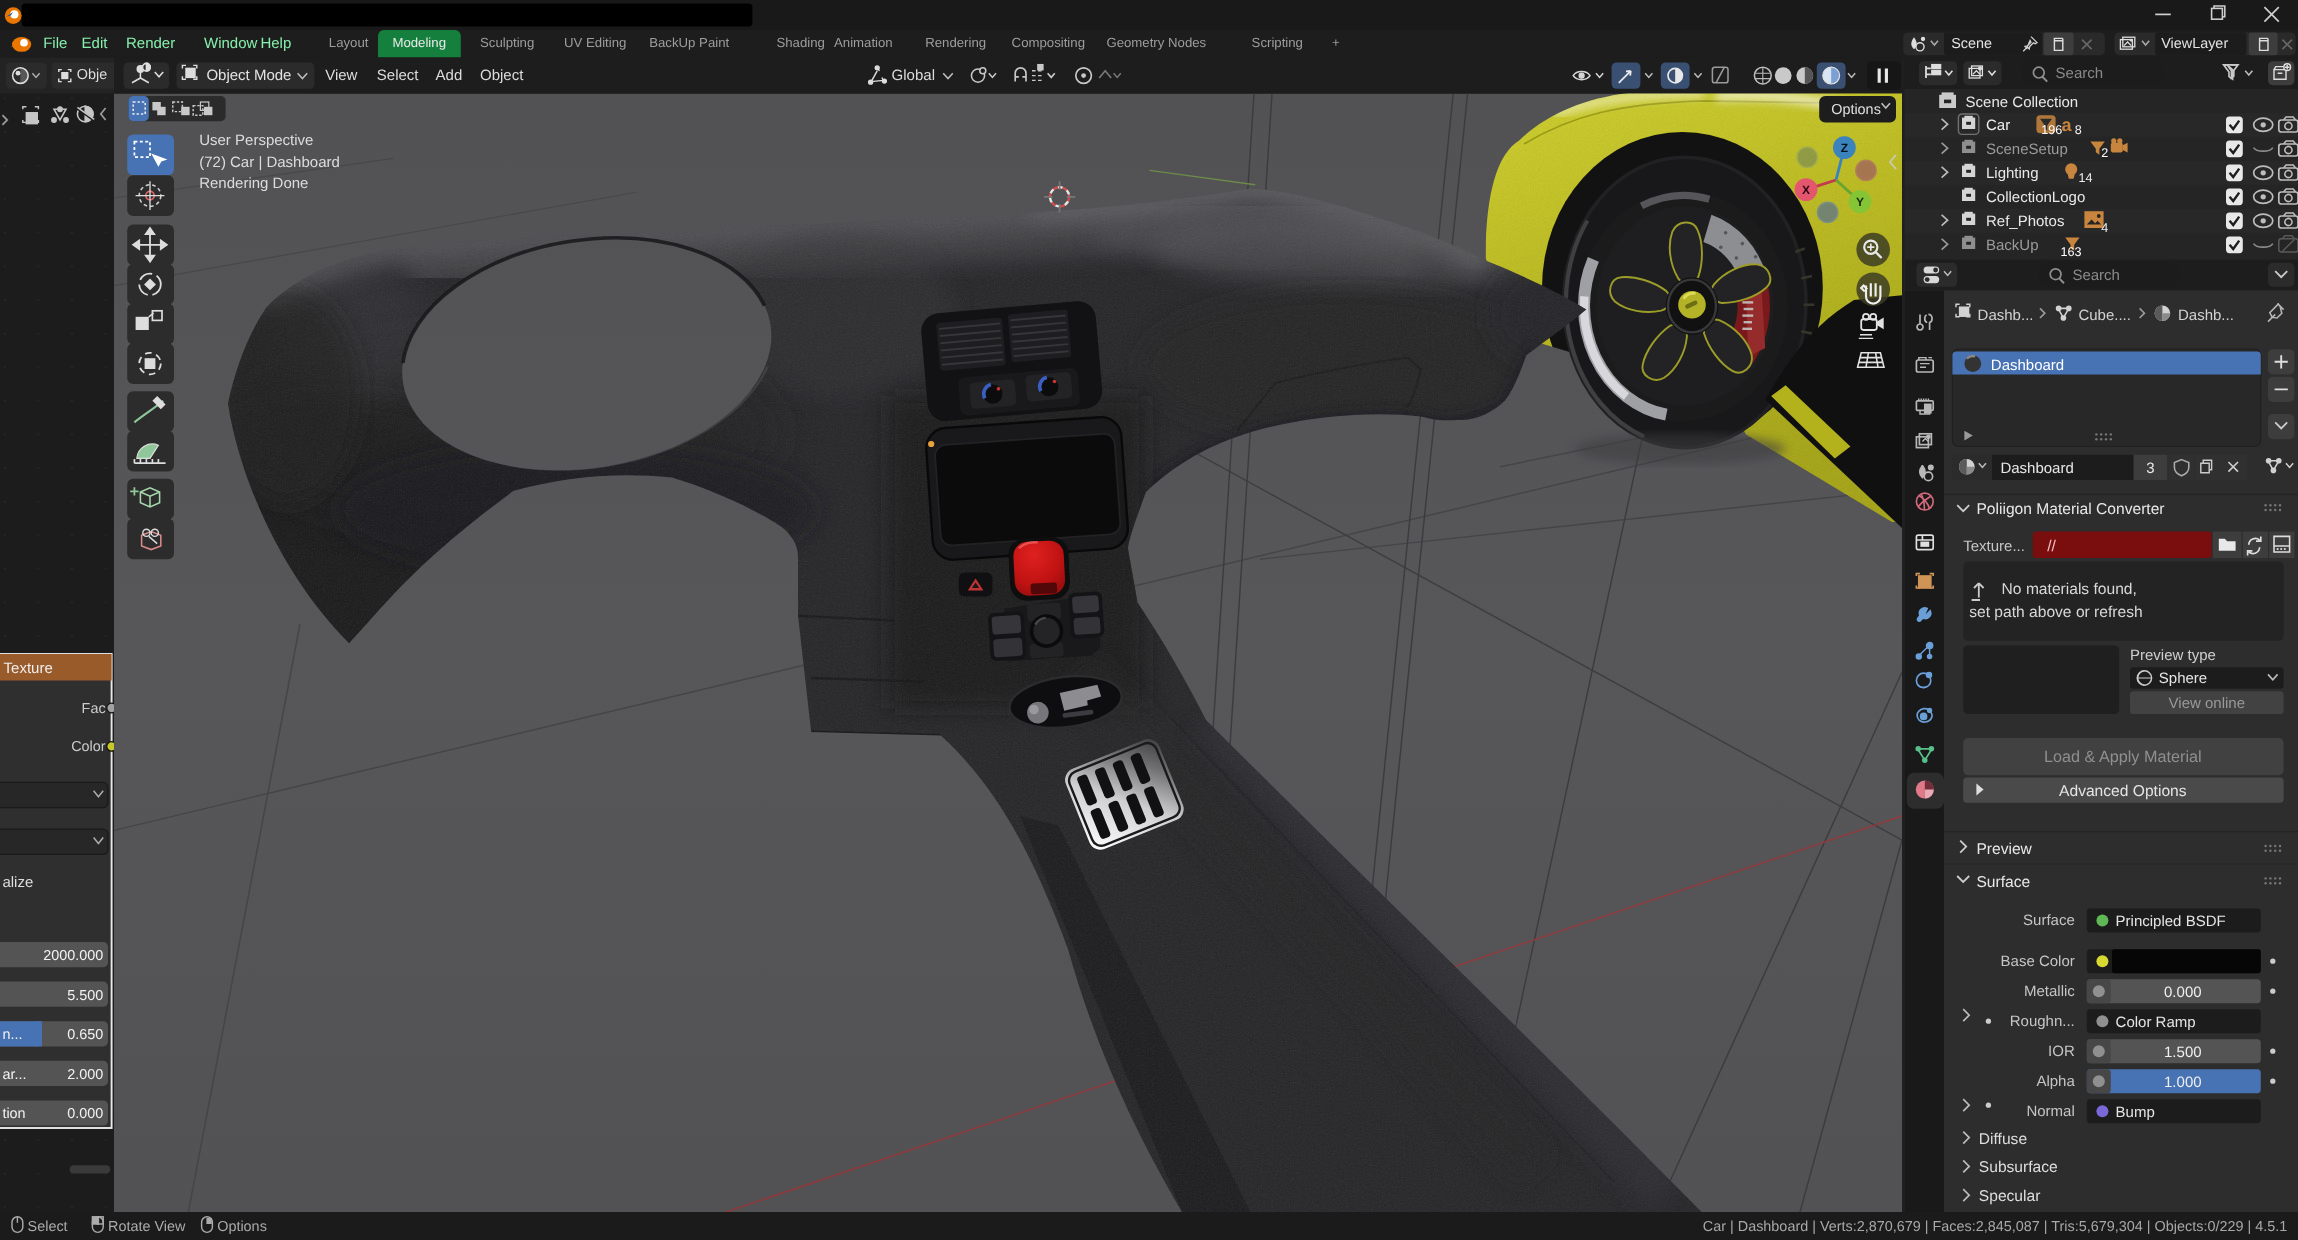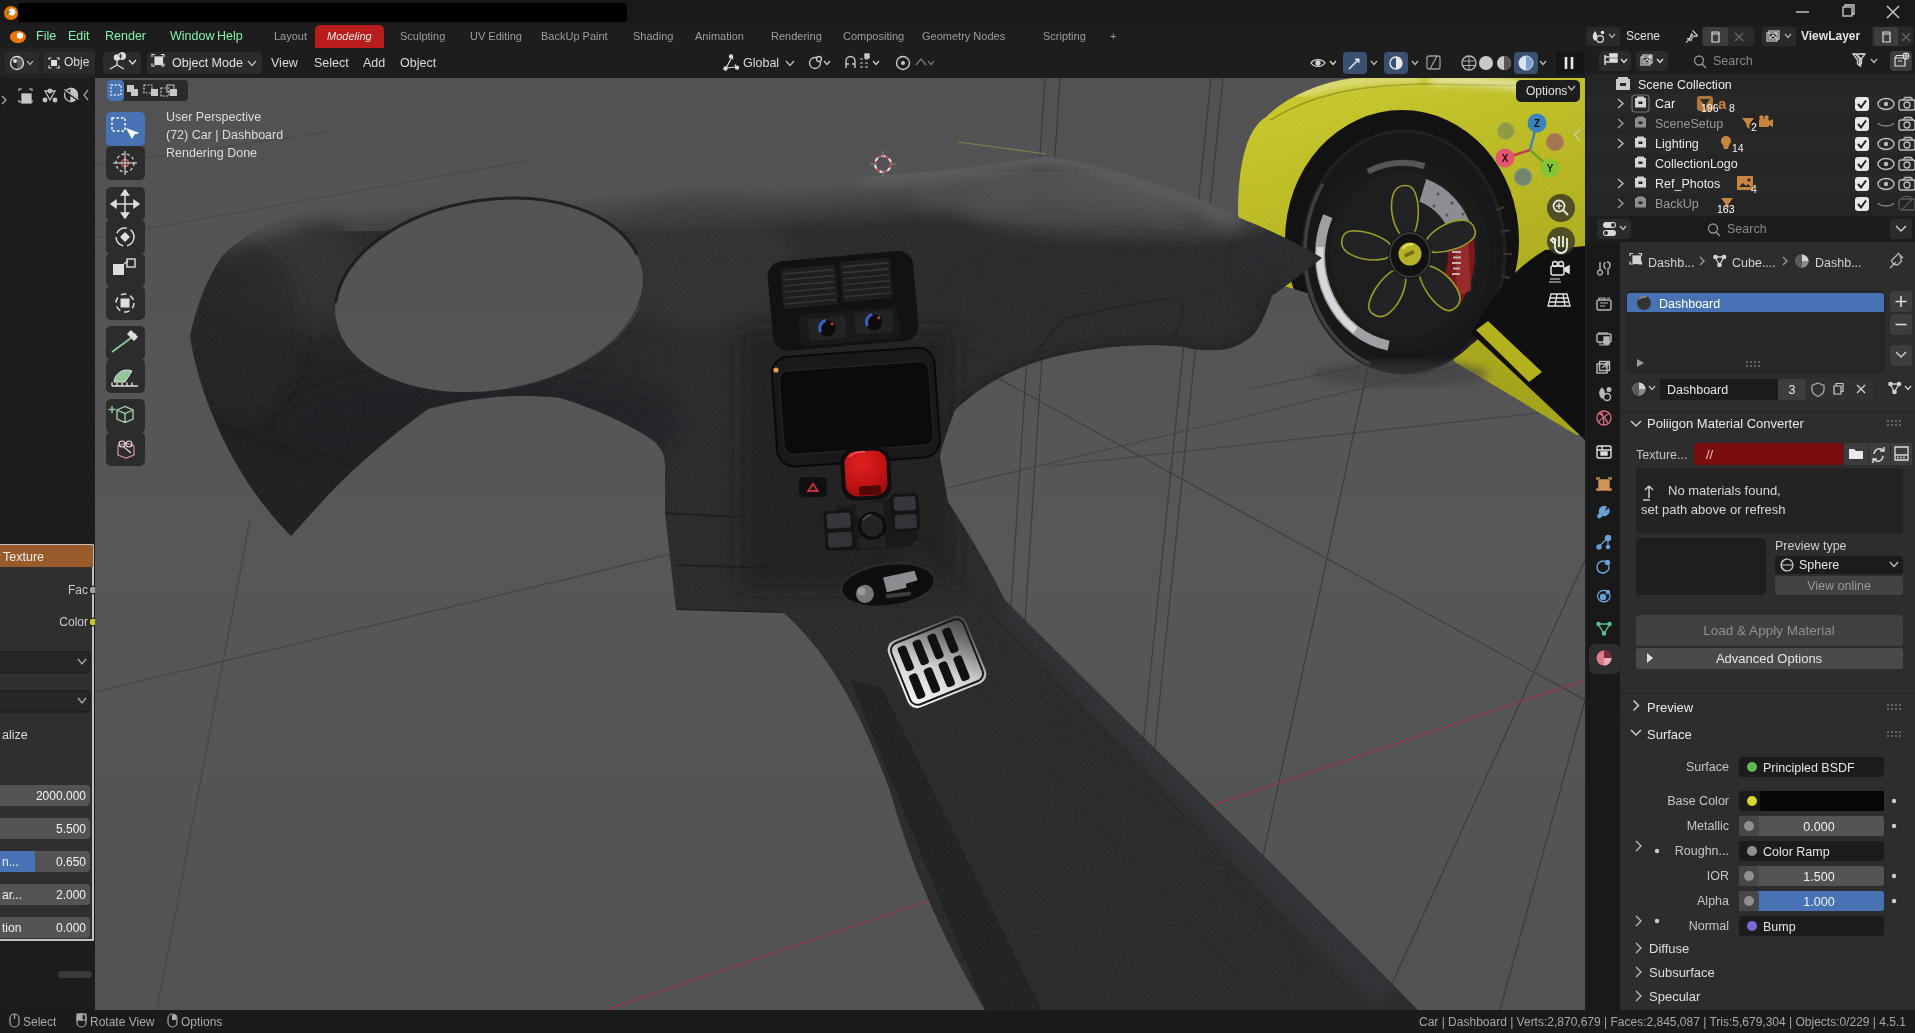--- a/index.html
+++ b/index.html
@@ -6,21 +6,21 @@
 html,body { width:1915px; height:1033px; overflow:hidden; background:#1f1f1f;
   font-family:"Liberation Sans", sans-serif; }
 .abs { position:absolute; }
 #stage { position:relative; width:1915px; height:1033px; }
 
 #titlebar { left:0; top:0; width:1915px; height:25px; background:#191919; }
 #titleblack { left:18px; top:3px; width:609px; height:19px; background:#000; border-radius:3px; }
 #menubar { left:0; top:25px; width:1915px; height:23px; background:#1d1d1d; }
 .menuitem { position:absolute; top:29px; color:#86efac; font-size:12.5px; }
 .tab { position:absolute; top:25px; height:23px; line-height:23px; padding:0 12px; color:#9d9d9d; font-size:11px; border-radius:5px 5px 0 0;text-align:center; }
-.tab.active { background:#b91c1c; color:#e9e9e9;font-style:italic; }
+.tab.active { background:#15803d; color:#e9e9e9; }
 
 #statusbar { left:0; top:1010px; width:1915px; height:23px; background:#1b1b1b; border-top:1px solid #0e0e0e; color:#a5a5a5; font-size:12px; }
 
 #nodeed { left:0; top:48px; width:95px; height:962px; background:#1c1c1c; }
 #nodehead { left:0; top:48px; width:95px; height:30px; background:#232323; }
 
 #vphead { left:95px; top:48px; width:1490px; height:30px; background:#1d1d1d; }
 
 #outliner { left:1587px; top:48px; width:328px; height:168px; background:#252525; }
 #outhead { left:1587px; top:48px; width:328px; height:26px; background:#1d1d1d; }
@@ -54,21 +54,21 @@
   <div class="menuitem" style="left:36px;">File</div>
   <div class="menuitem" style="left:68px;text-align:right;">Edit</div>
   <div class="menuitem" style="left:105px;">Render</div>
   <div class="menuitem" style="left:170px;">Window</div>
   <div class="menuitem" style="left:217px;">Help</div>
   <div class="tab" style="left:262px;">Layout</div>
   <div class="tab active" style="left:315px;">Modeling</div>
   <div class="tab" style="left:388px;">Sculpting</div>
   <div class="tab" style="left:458px;">UV Editing</div>
   <div class="tab" style="left:529px;">BackUp Paint</div>
-  <div class="tab" style="left:621px;">Shading</div>
+  <div class="tab" style="left:635px;">Shading</div>
   <div class="tab" style="left:683px;">Animation</div>
   <div class="tab" style="left:759px;">Rendering</div>
   <div class="tab" style="left:831px;">Compositing</div>
   <div class="tab" style="left:910px;">Geometry Nodes</div>
   <div class="tab" style="left:1031px;">Scripting</div>
   <div class="tab" style="left:1098px;">+</div>
 
   <div class="abs" style="left:1586px;top:27px;width:168px;height:19px;background:#2a2a2a;border-radius:4px;">
     <svg class="abs" style="left:3px;top:2px;" width="28" height="15" viewBox="0 0 28 15">
       <path d="M6,2 C9,6 9,9 6,12 C3,9 3,6 6,2" fill="#ddd"></path>
@@ -90,21 +90,21 @@
       </svg>
   </div>
   <div class="abs" style="left:1762px;top:27px;width:151px;height:19px;background:#2a2a2a;border-radius:4px;">
     <svg class="abs" style="left:3px;top:2px;" width="30" height="15" viewBox="0 0 30 15">
       <rect x="2" y="4" width="10" height="8" fill="none" stroke="#ddd" stroke-width="1.1"></rect>
       <rect x="4" y="2" width="10" height="8" fill="none" stroke="#ddd" stroke-width="1.1"></rect>
       <circle cx="11" cy="4.5" r="1.2" fill="#ddd"></circle>
         <path d="M5,9 l3,-3 3,3" stroke="#ddd" stroke-width="1.1" fill="none"></path>
       <path d="M20,5 l3,3.5 3,-3.5" stroke="#aaa" stroke-width="1.3" fill="none"></path>
     </svg>
-    <div class="abs" style="left:34px;top:0;width:76px;height:19px;background:#1c1c1c;border-radius:2px;color:#e2e2e2;font-size:12px;line-height:19px;padding-left:5px;font-weight:bold;">ViewLayer</div>
+    <div class="abs" style="left:34px;top:0;width:76px;height:19px;background:#1c1c1c;border-radius:2px;color:#e2e2e2;font-size:12px;line-height:19px;padding-left:5px;">ViewLayer</div>
     <div class="abs" style="left:112px;top:0;width:24px;height:19px;background:#3d3d3d;border-radius:2px;">
       <svg class="abs" style="left:5px;top:2.5px;" width="14" height="14" viewBox="0 0 14 14">
           <path d="M4,4 h7 v8 h-7 Z M4,4 v-2 h7 M11,2 v8" fill="none" stroke="#ddd" stroke-width="1.2"></path>
         </svg>
     </div>
     <svg class="abs" style="left:138px;top:4px;" width="12" height="12" viewBox="0 0 12 12">
         <path d="M2,2 l8,8 m0,-8 l-8,8" stroke="#666" stroke-width="1.4"></path>
       </svg>
   </div>
 

